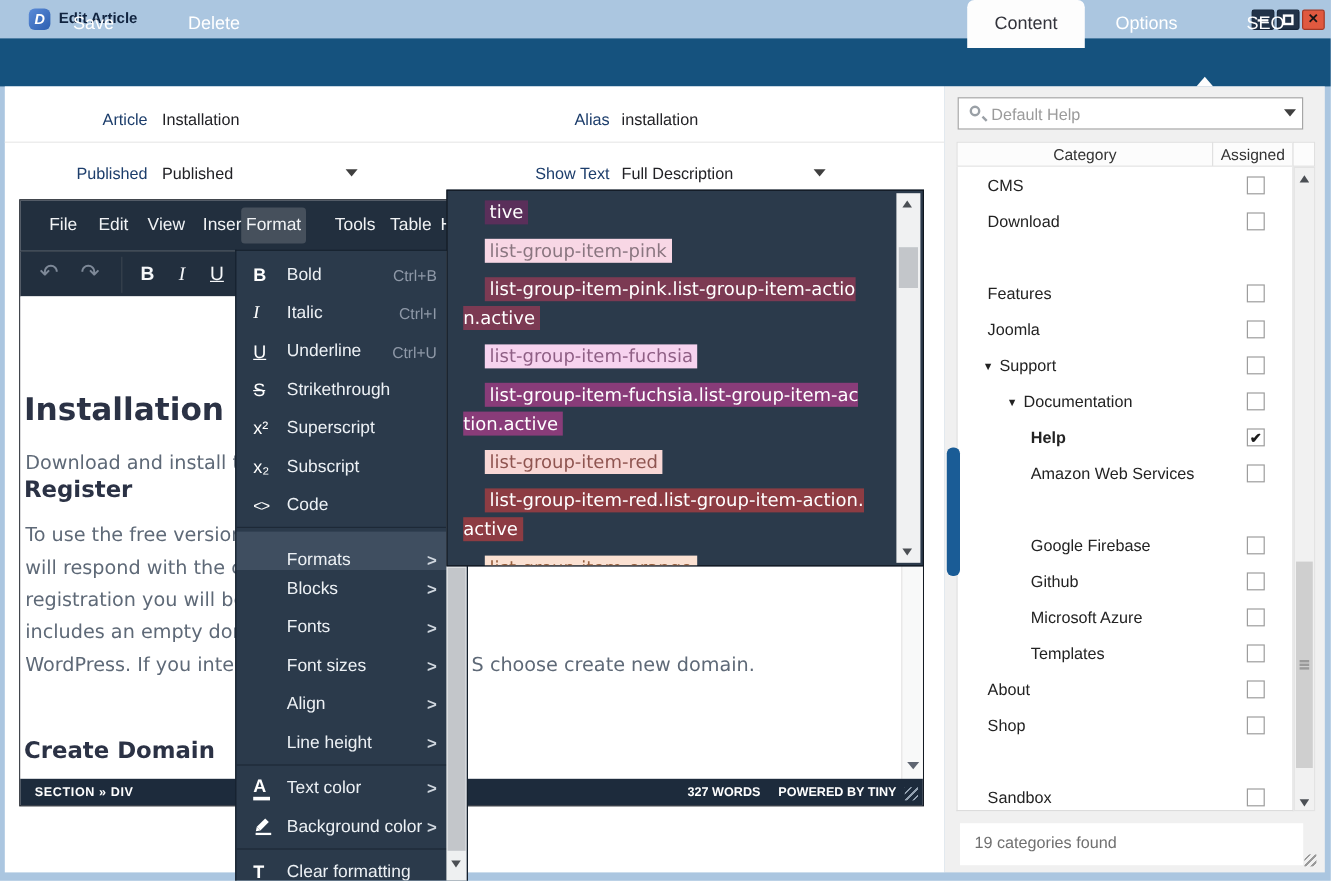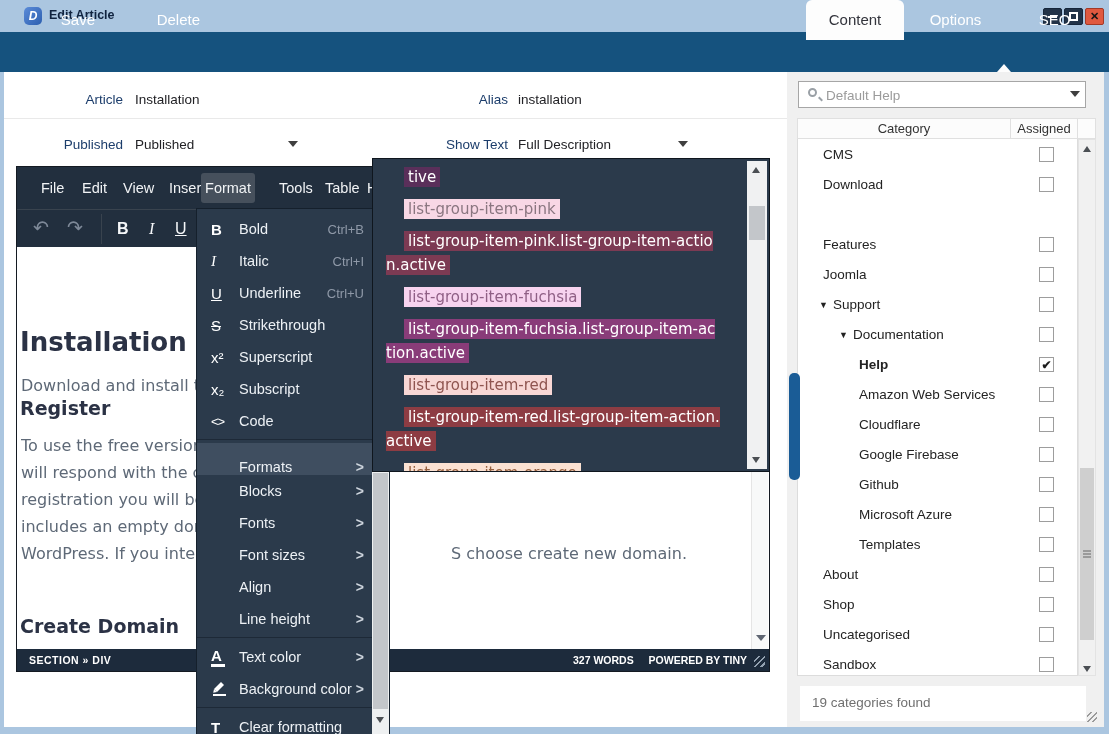--- a/index.html
+++ b/index.html
@@ -47,21 +47,21 @@
            text-align:center; line-height:30px; font-size:14.5px; color:#f1f3f5; }
   .ed-toolbar { position:absolute; left:0; top:42px; width:752px; height:38px; background:#222f3e;
                 border-top:1px solid #39434e; }
   .tb-ico { position:absolute; top:0; height:38px; line-height:36px; color:#7e8998; font-size:19px; }
   .tb-sep { position:absolute; left:84px; top:4px; width:1px; height:30px; background:#39434e; }
   .tb-letter { position:absolute; top:0; height:38px; line-height:38px; font-size:16px; color:#f5f7f9; }
   .ed-content { position:absolute; left:0; top:80px; width:752px; height:402px; background:#fff; overflow:hidden; }
   .ed-line { position:absolute; white-space:nowrap; overflow:hidden; font-family:"DejaVu Sans",sans-serif;
              font-size:16px; color:#5e6977; }
   .ed-left { left:4px; width:176px; }
-  .ed-right { left:376px; width:352px;text-align:center; }
+  .ed-right { left:376px; width:352px; }
   .ed-h1 { position:absolute; left:3px; font-family:"DejaVu Sans",sans-serif; font-size:26px; font-weight:bold; color:#2b3245; }
   .ed-h2 { position:absolute; left:3px; font-family:"DejaVu Sans",sans-serif; font-size:19px; font-weight:bold; color:#2b3245; }
   .ed-scroll { position:absolute; right:1px; top:80px; width:17px; height:402px; background:#f8f9f9; border-left:1px solid #e5e5e5; }
   .ed-scroll .dn { position:absolute; left:4px; bottom:8px; width:0; height:0;
                    border-left:5px solid transparent; border-right:5px solid transparent; border-top:6px solid #5f6672; }
   .ed-status { position:absolute; left:0; top:482px; width:752px; height:22px; background:#1d2b3c; }
   .st-path { position:absolute; left:12px; top:0; height:22px; line-height:22px; font-size:10.5px; font-weight:bold;
              color:#fff; letter-spacing:.5px; }
   .st-right { position:absolute; right:22px; top:0; height:22px; line-height:22px; font-size:10.5px; font-weight:bold; color:#fff; }
   .st-right span { margin-left:12px; }
@@ -337,28 +337,26 @@
 
   <div class="cat-list">
     <div class="cat-row pl0" style="top:1px"><span class="exp"></span><span>CMS</span><span class="chk"><i style="font-style:normal"></i></span></div>
     <div class="cat-row pl0" style="top:31px"><span class="exp"></span><span>Download</span><span class="chk"><i style="font-style:normal"></i></span></div>
     <div class="cat-row pl0" style="top:91px"><span class="exp"></span><span>Features</span><span class="chk"><i style="font-style:normal"></i></span></div>
     <div class="cat-row pl0" style="top:121px"><span class="exp"></span><span>Joomla</span><span class="chk"><i style="font-style:normal"></i></span></div>
     <div class="cat-row" style="top:151px;padding-left:21px"><span class="exp">▼</span><span>Support</span><span class="chk"><i style="font-style:normal"></i></span></div>
     <div class="cat-row pl1" style="top:181px"><span class="exp">▼</span><span>Documentation</span><span class="chk"><i style="font-style:normal"></i></span></div>
     <div class="cat-row pl2 bold" style="top:211px"><span class="exp"></span><span>Help</span><span class="chk"><i style="font-style:normal">✔</i></span></div>
     <div class="cat-row pl2" style="top:241px"><span class="exp"></span><span>Amazon Web Services</span><span class="chk"><i style="font-style:normal"></i></span></div>
-    <div class="cat-row pl2" style="top:271px"><span class="exp"></span><span>Cloudflare</span><span class="chk"><i style="font-style:normal"></i></span></div>
     <div class="cat-row pl2" style="top:301px"><span class="exp"></span><span>Google Firebase</span><span class="chk"><i style="font-style:normal"></i></span></div>
     <div class="cat-row pl2" style="top:331px"><span class="exp"></span><span>Github</span><span class="chk"><i style="font-style:normal"></i></span></div>
     <div class="cat-row pl2" style="top:361px"><span class="exp"></span><span>Microsoft Azure</span><span class="chk"><i style="font-style:normal"></i></span></div>
     <div class="cat-row pl2" style="top:391px"><span class="exp"></span><span>Templates</span><span class="chk"><i style="font-style:normal"></i></span></div>
     <div class="cat-row pl0" style="top:421px"><span class="exp"></span><span>About</span><span class="chk"><i style="font-style:normal"></i></span></div>
     <div class="cat-row pl0" style="top:451px"><span class="exp"></span><span>Shop</span><span class="chk"><i style="font-style:normal"></i></span></div>
-    <div class="cat-row pl0" style="top:481px"><span class="exp"></span><span>Uncategorised</span><span class="chk"><i style="font-style:normal"></i></span></div>
     <div class="cat-row pl0" style="top:511px"><span class="exp"></span><span>Sandbox</span><span class="chk"><i style="font-style:normal"></i></span></div>
   </div>
 
   <div class="side-scroll">
     <div class="arr-up" style="top:6px;left:4px"></div>
     <div class="thumb">
         <span class="grip"></span>
       </div>
     <div class="arr-dn" style="top:526px;left:4px"></div>
   </div>

